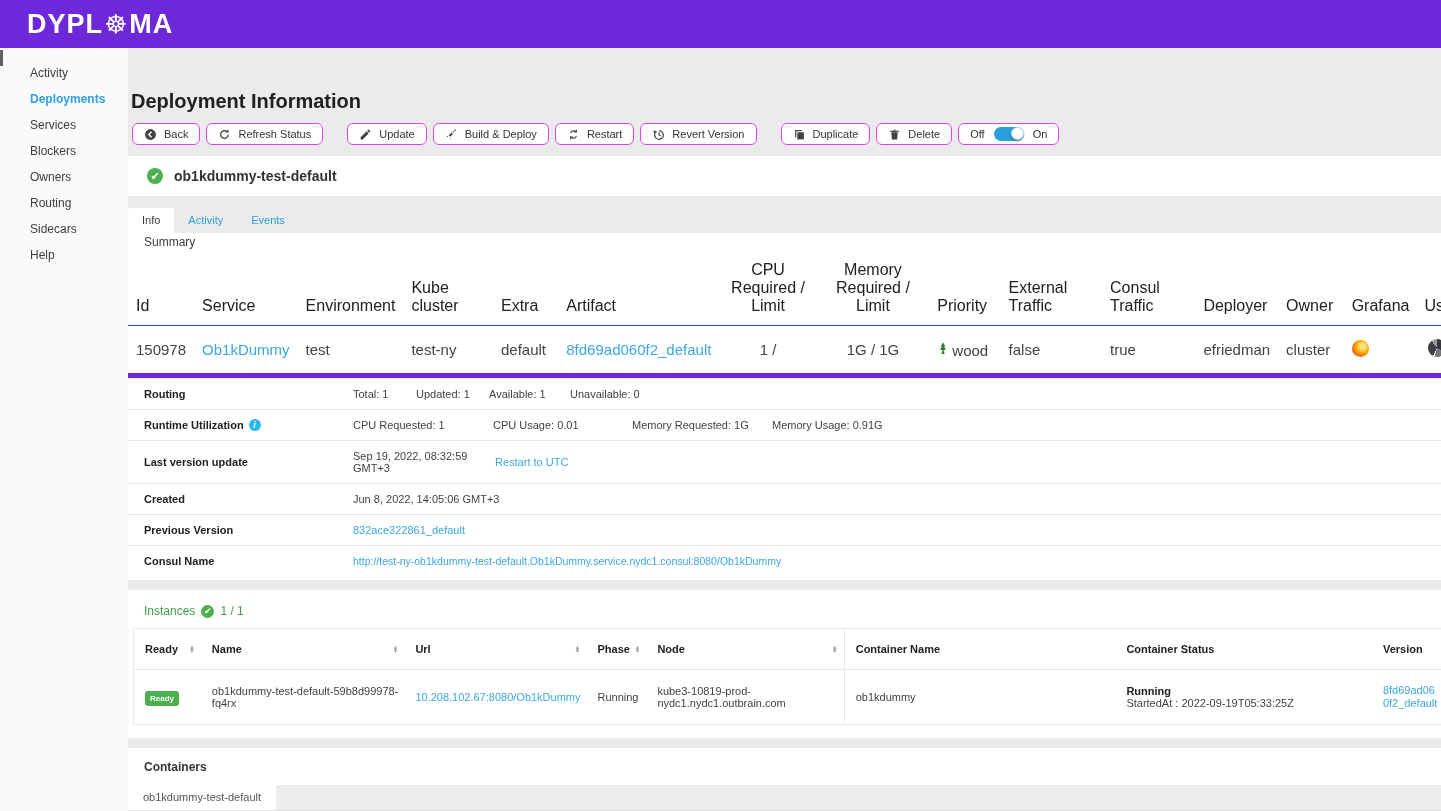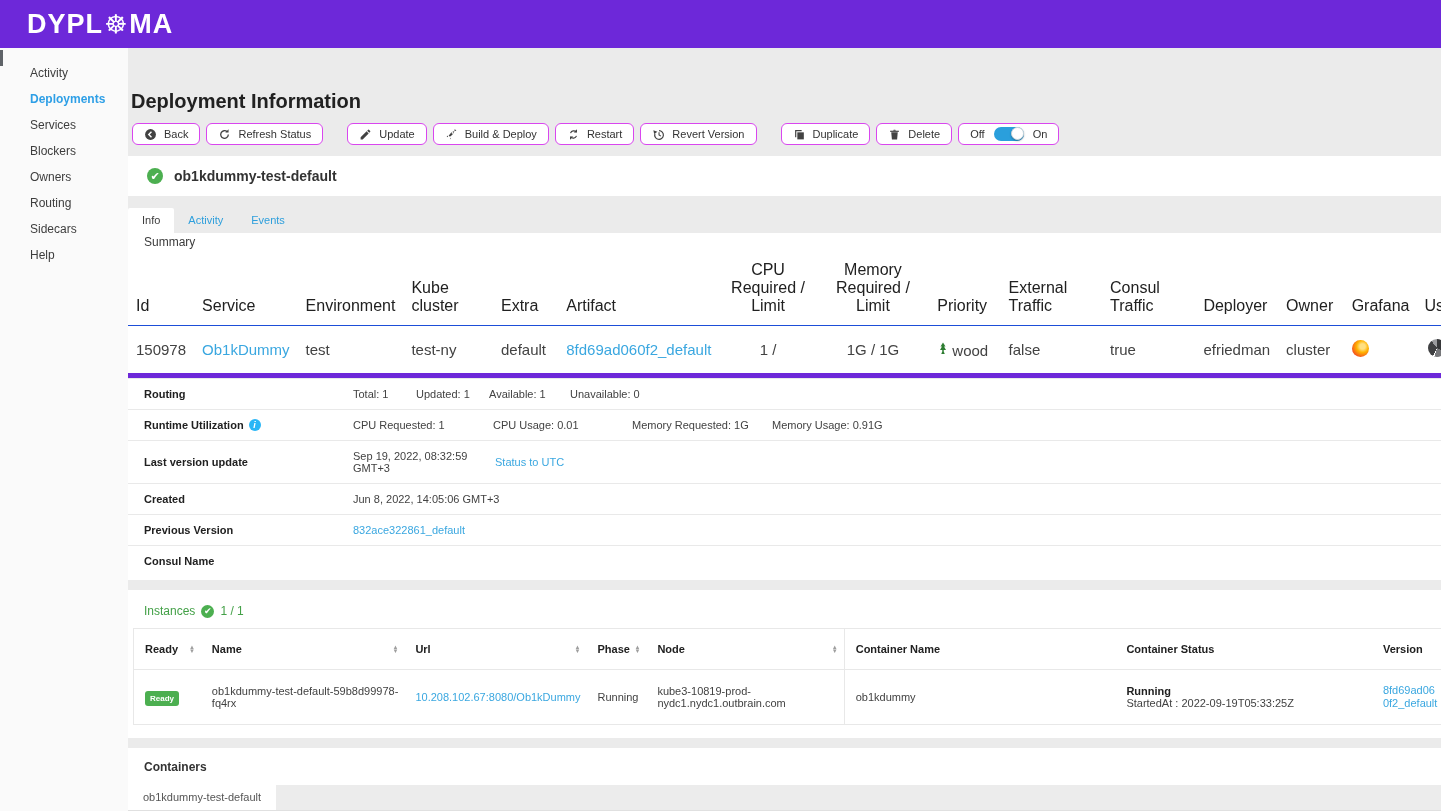--- a/index.html
+++ b/index.html
@@ -291,35 +291,36 @@
         </div>
         <span class="kv-v" style="width:140px">CPU Requested: 1</span>
         <span class="kv-v" style="width:139px">CPU Usage: 0.01</span>
         <span class="kv-v" style="width:140px">Memory Requested: 1G</span>
         <span class="kv-v">Memory Usage: 0.91G</span>
       </div>
 
       <div class="kv-row">
         <div class="kv-label">Last version update</div>
         <span class="kv-v" style="width:142px">Sep 19, 2022, 08:32:59 GMT+3</span>
-        <a class="lnk kv-v">Status to UTC</a>
+        <a class="lnk kv-v">Restart to UTC</a>
       </div>
 
       <div class="kv-row">
         <div class="kv-label">Created</div>
         <span class="kv-v">Jun 8, 2022, 14:05:06 GMT+3</span>
       </div>
 
       <div class="kv-row">
         <div class="kv-label">Previous Version</div>
         <a class="lnk kv-v">832ace322861_default</a>
       </div>
 
       <div class="kv-row">
         <div class="kv-label">Consul Name</div>
+        <a class="lnk kv-v" style="font-size:10.5px">http://test-ny-ob1kdummy-test-default.Ob1kDummy.service.nydc1.consul:8080/Ob1kDummy</a>
       </div>
     </div>
 
     <div class="instances-card">
       <div class="instances-head">
         <span>Instances</span>
         <span class="check-circle sm">✔</span>
         <span>1 / 1</span>
       </div>
       <table class="inst">

